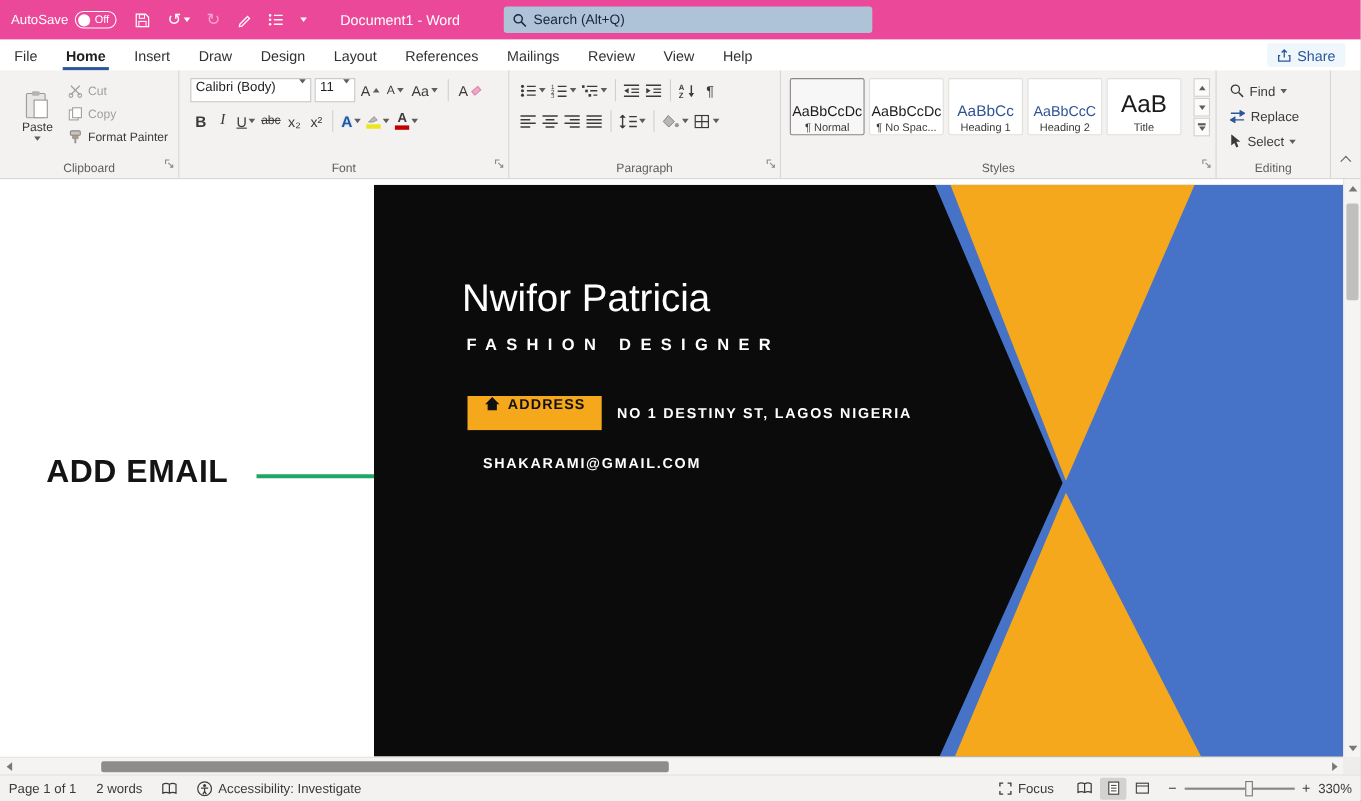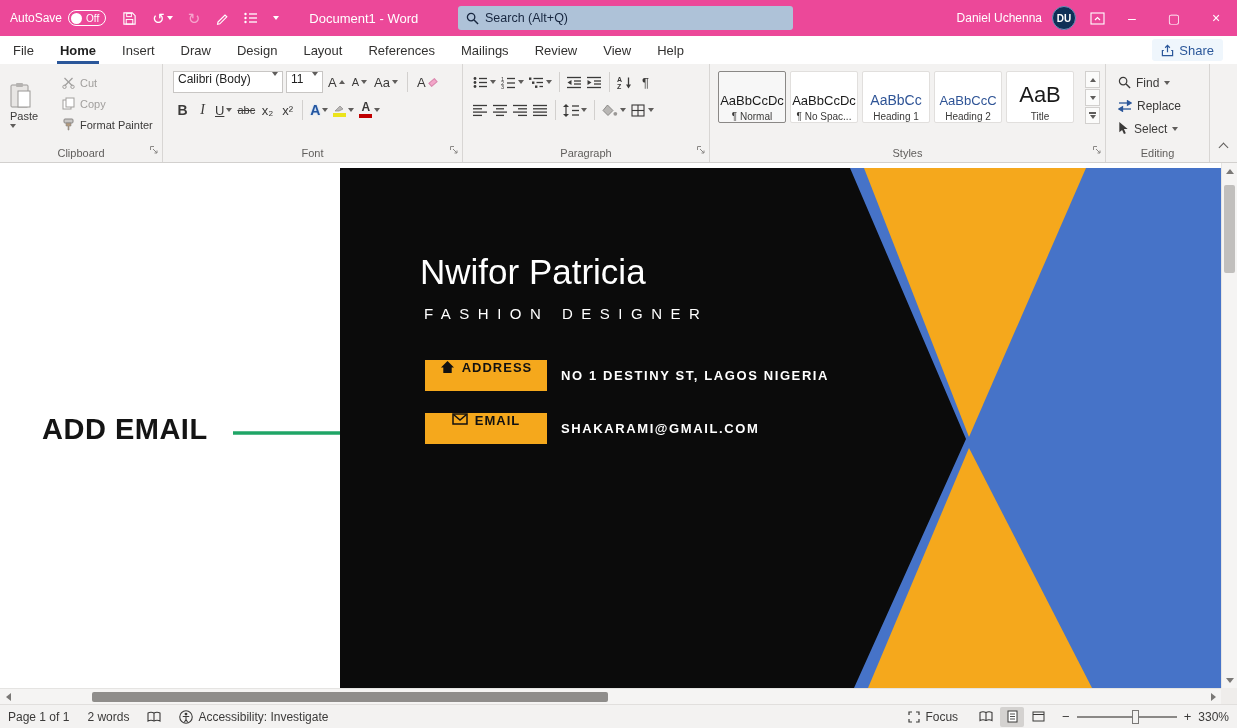--- a/index.html
+++ b/index.html
@@ -45,21 +45,21 @@
   .rgroup{position:absolute;top:0;bottom:0;border-right:1px solid #d8d6d4}
   .g-clipboard{left:0;width:163px}
   .g-font{left:163px;width:300px}
   .g-paragraph{left:463px;width:247px}
   .g-styles{left:710px;width:396px}
   .g-editing{left:1106px;width:104px;border-right:1px solid #d8d6d4}
   .glabel{position:absolute;bottom:3px;left:0;right:0;text-align:center;font-size:11px;color:#605e5c}
   .launcher{position:absolute;right:3px;bottom:3px}
   .ribbon-collapse{position:absolute;right:10px;bottom:7px}
 
-  .paste-btn{position:absolute;left:10px;top:6px;width:48px;height:70px;display:flex;flex-direction:column;justify-content:center;gap:2px;font-size:11px;color:#3b3a39}
+  .paste-btn{position:absolute;left:10px;top:6px;width:48px;height:70px;display:flex;flex-direction:column;align-items:center;justify-content:center;gap:2px;font-size:11px;color:#3b3a39}
   .clip-mini{position:absolute;left:62px;top:10px;display:flex;flex-direction:column;gap:4px}
   .mini-row{display:flex;align-items:center;gap:5px;font-size:11px;color:#3b3a39;height:17px}
   .disabled-txt{color:#a19f9d}
 
   .font-row1{position:absolute;left:10px;top:7px;display:flex;align-items:center;gap:3px}
   .font-row2{position:absolute;left:10px;top:35px;display:flex;align-items:center;gap:1px}
   .combo{display:flex;align-items:flex-start;justify-content:space-between;background:#fff;border:1px solid #c8c6c4;height:22px;font-size:12px;color:#1f1f1f;padding:0 4px;gap:4px}
   .combo-name{width:110px}
   .combo-size{width:37px}
   .rbtn{height:22px;min-width:19px;padding:0 2px;display:inline-flex;align-items:center;justify-content:center;font-size:13px;color:#3b3a39;gap:2px}
@@ -95,21 +95,21 @@
   .edit-col{position:absolute;left:12px;top:8px;display:flex;flex-direction:column;gap:2px}
   .edit-row{display:flex;align-items:center;gap:5px;height:21px;font-size:12px;color:#3b3a39}
 
   
   .docarea{position:absolute;top:163px;left:0;width:1221px;height:525px;background:#fff;overflow:hidden}
   .annotation{position:absolute;left:42px;top:250px;font-size:29px;font-weight:bold;letter-spacing:.5px;color:#141414;white-space:nowrap}
   .annot-arrow{position:absolute;left:233px;top:258px}
   .card{position:absolute;left:340px;top:5px;width:881px;height:520px}
   .card svg.card-bg{position:absolute;left:0;top:0;width:881px;height:520px;display:block}
   .card-name{position:absolute;left:80px;top:84px;font-size:35px;font-weight:normal;color:#fff;white-space:nowrap}
-  .card-role{position:absolute;left:84px;top:137px;font-size:15px;font-weight:normal;letter-spacing:8.5px;color:#fff;white-space:nowrap}
+  .card-role{position:absolute;left:84px;top:137px;font-size:15px;font-weight:bold;letter-spacing:8.5px;color:#fff;white-space:nowrap}
   .card-row{position:absolute;left:85px;display:flex;align-items:center}
   .row-address{top:192px}
   .row-email{top:245px}
   .badge{width:122px;height:31px;background:#f5a81c;display:flex;align-items:flex-start;justify-content:center;gap:7px}
   .badge-label{font-size:13px;font-weight:800;letter-spacing:1px;color:#111}
   .row-value{margin-left:14px;color:#fff;font-size:13px;font-weight:bold;letter-spacing:1.6px;white-space:nowrap}
 
   
   .vscroll{position:absolute;top:163px;left:1221px;width:16px;height:525px;background:#f5f4f3;border-left:1px solid #e5e4e2}
   .vthumb{position:absolute;left:2px;top:22px;width:11px;height:88px;background:#c1bfbd;border-radius:2px}
@@ -187,33 +187,20 @@
           <span class="cd cdw"></span>
         </span>
     </div>
     <div class="doc-title">Document1 - Word</div>
     <div class="searchbox">
       <svg width="13" height="13" viewBox="0 0 14 14">
           <circle cx="5.5" cy="5.5" r="4" fill="none" stroke="#17263f" stroke-width="1.4"></circle>
           <line x1="8.7" y1="8.7" x2="13" y2="13" stroke="#17263f" stroke-width="1.5"></line>
         </svg>
       <input type="text" placeholder="Search (Alt+Q)" style="">
-    </div>
-    <div class="tb-right">
-      <span class="user-name">Daniel Uchenna</span>
-      <span class="avatar">DU</span>
-      <span class="rdo">
-        <svg width="15" height="13" viewBox="0 0 15 13">
-            <rect x="1" y="1" width="13" height="11" fill="none" stroke="#fff" stroke-width="1.1"></rect>
-            <path d="M5 8 L7.5 5.5 L10 8" fill="none" stroke="#fff" stroke-width="1.2"></path>
-          </svg>
-      </span>
-      <span class="wbtn">–</span>
-      <span class="wbtn max-glyph">▢</span>
-      <span class="wbtn">×</span>
     </div>
   </div>
 
   <div class="menubar">
     <div class="tab">File</div>
     <div class="tab active">Home</div>
     <div class="tab">Insert</div>
     <div class="tab">Draw</div>
     <div class="tab">Design</div>
     <div class="tab">Layout</div>
@@ -622,27 +609,20 @@
       <div class="card-row row-address">
         <div class="badge">
           <svg width="15" height="14" viewBox="0 0 16 15">
               <path d="M8 1 L15 8 H12.5 V14 H3.5 V8 H1 Z" fill="#111"></path>
             </svg>
           <span class="badge-label">ADDRESS</span>
         </div>
         <span class="row-value">NO 1 DESTINY ST, LAGOS NIGERIA</span>
       </div>
       <div class="card-row row-email">
-        <div class="badge">
-          <svg width="16" height="12" viewBox="0 0 16 12">
-              <rect x="1" y="1" width="14" height="10" fill="none" stroke="#111" stroke-width="1.5"></rect>
-              <polyline points="1.5,1.5 8,7 14.5,1.5" fill="none" stroke="#111" stroke-width="1.5"></polyline>
-            </svg>
-          <span class="badge-label">EMAIL</span>
-        </div>
         <span class="row-value">SHAKARAMI@GMAIL.COM</span>
       </div>
     </div>
   </div>
 
   <div class="vscroll">
     <div class="sarrow" style="top:0">
         <span class="tri-n"></span>
       </div>
     <div class="vthumb"></div>

